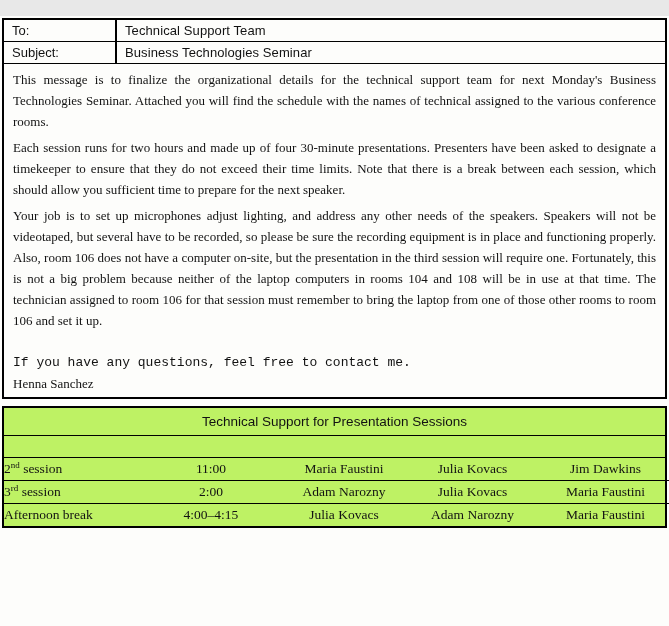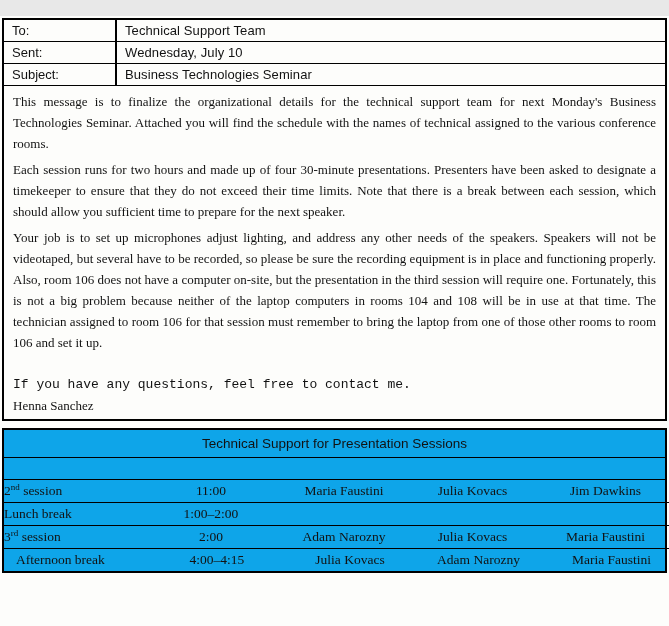--- a/index.html
+++ b/index.html
@@ -21,57 +21,53 @@
   td.hlabel { width:99px; border-right:2px solid #000; }
   td.hvalue { letter-spacing:0.1px; }
   .email-body {
     box-sizing:border-box; height:333px; padding:5px 9px 0 9px;
     font-size:13px; line-height:21px; text-align:justify;
   }
   .email-body p { margin:0 0 5px 0; }
   .email-body p.closing { margin:21px 0 0 0; text-align:left;font-family:Liberation Mono, monospace; }
   .email-body p.signature { margin:0; text-align:left; }
   
-  .schedule-box { border:2px solid #000; margin-top:7px; background:#0ea5e9; }
+  .schedule-box { border:2px solid #000; margin-top:7px; background:#bef264; }
   .schedule-title {
     font-family:"Liberation Sans", sans-serif; font-size:13.5px;
     text-align:center; height:27px; line-height:27px;
     border-bottom:1px solid #000;
   }
   .schedule-spacer { height:21px; border-bottom:1px solid #000; }
   table.schedule {
     width:100%; border-collapse:collapse; table-layout:fixed;
     font-size:13.5px;
   }
   table.schedule td {
     border-bottom:1px solid #000; height:22px;
     vertical-align:middle; padding:0;
     white-space:nowrap; overflow:hidden;
   }
-  table.schedule tr:last-child td { border-bottom:none;padding-left:12px; }
+  table.schedule tr:last-child td { border-bottom:none; }
   td.c-label { padding-left:20px; text-align:left; }
   td.c-time  { text-align:center; }
   td.c-name  { text-align:center; }
   sup.ord { font-size:9px; line-height:0; }
 </style>
 </head>
 <body>
 
 <div class="page">
 
   <div class="email-box">
     <table class="email-header">
       <tbody>
         <tr>
           <td class="hlabel">To:</td>
           <td class="hvalue">Technical Support Team</td>
-        </tr>
-        <tr>
-          <td class="hlabel">Sent:</td>
-          <td class="hvalue">Wednesday, July 10</td>
         </tr>
         <tr>
           <td class="hlabel">Subject:</td>
           <td class="hvalue">Business Technologies Seminar</td>
         </tr>
       </tbody>
     </table>
 
     <div class="email-body">
       <p>This message is to finalize the organizational details for the technical support team for next Monday's Business Technologies Seminar. Attached you will find the schedule with the names of technical assigned to the various conference rooms.</p>
@@ -95,27 +91,20 @@
       </colgroup>
       <tbody>
         <tr>
           <td class="c-label"><span>2</span><sup class="ord">nd</sup><span> session</span></td>
           <td class="c-time">11:00</td>
           <td class="c-name">Maria Faustini</td>
           <td class="c-name">Julia Kovacs</td>
           <td class="c-name">Jim Dawkins</td>
         </tr>
         <tr>
-          <td class="c-label"><span>Lunch break</span><sup class="ord"></sup><span></span></td>
-          <td class="c-time">1:00–2:00</td>
-          <td class="c-name"></td>
-          <td class="c-name"></td>
-          <td class="c-name"></td>
-        </tr>
-        <tr>
           <td class="c-label"><span>3</span><sup class="ord">rd</sup><span> session</span></td>
           <td class="c-time">2:00</td>
           <td class="c-name">Adam Narozny</td>
           <td class="c-name">Julia Kovacs</td>
           <td class="c-name">Maria Faustini</td>
         </tr>
         <tr>
           <td class="c-label"><span>Afternoon break</span><sup class="ord"></sup><span></span></td>
           <td class="c-time">4:00–4:15</td>
           <td class="c-name">Julia Kovacs</td>

